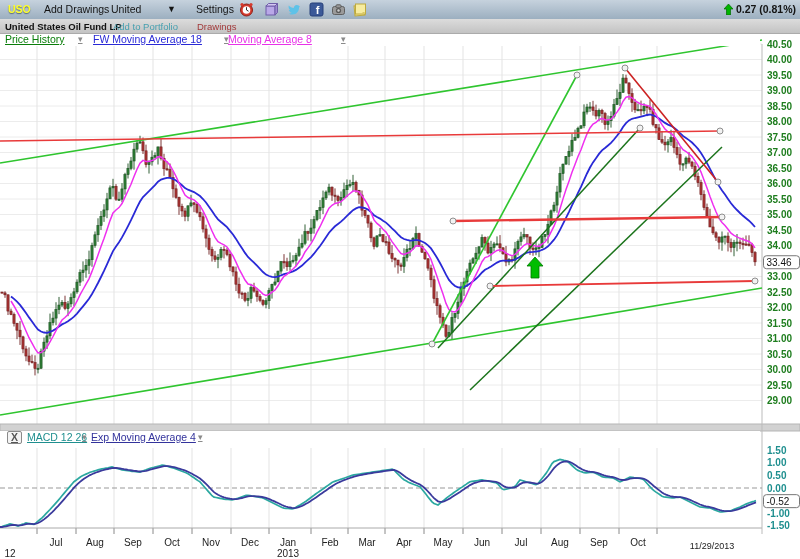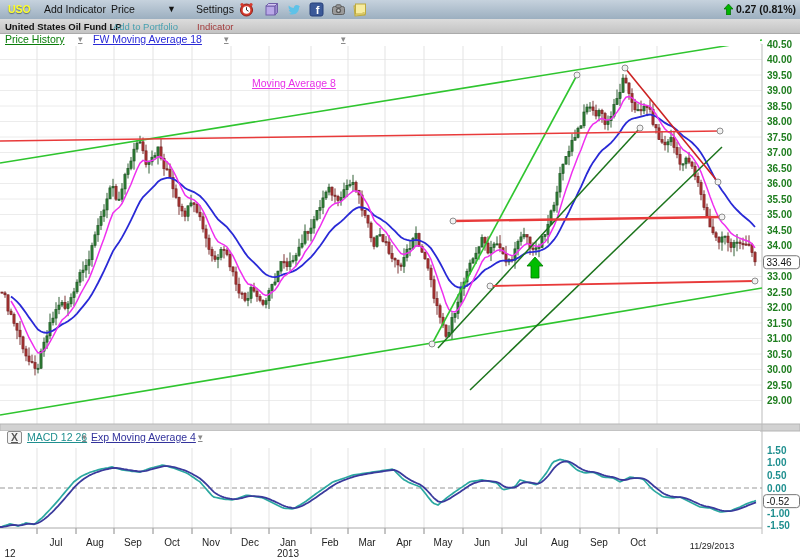--- a/index.html
+++ b/index.html
@@ -20,21 +20,21 @@
   .titlebar span{position:absolute;top:2px;font-size:9.5px;white-space:nowrap;}
   .t-name{left:5px;color:#111;font-weight:bold;}
   .t-port{left:113px;color:#46a0b0;}
   .t-draw{left:197px;color:#a23a3a;}
   
   .legend-row{position:absolute;left:0;top:33px;width:760px;height:13px;z-index:4;background:#fff;}
   .legend-row span,.macd-header span{position:absolute;top:0;font-size:10.5px;white-space:nowrap;text-decoration:underline;}
   .caret{color:#8a8a8a;font-size:9px !important;top:1px !important;}
   .lg-ph{left:5px;color:#0a7d0a;}
   .lg-ma21{left:93px;color:#2929d6;}
-  .lg-ma8{left:252px;color:#e832e8;margin-top:44px;}
+  .lg-ma8{left:228px;color:#e832e8;}
   .macd-header{position:absolute;left:0;top:431px;width:760px;height:15px;z-index:4;background:#fff;}
   .mh-x{position:absolute;left:7px;top:0px;width:13px;height:11px;border:1px solid #8a8a8a;
         border-radius:2px;background:#f4f4f4;font-size:8.5px;font-weight:bold;color:#555;
         text-align:center;line-height:11px;}
   .mh-macd{left:27px;color:#1f8f8f;text-align:center;}
   .mh-exp{left:91px;color:#33339c;}
   #chart-svg{position:absolute;left:0;top:0;z-index:1;}
   svg text{font-family:"Liberation Sans",sans-serif;}
 </style>
 </head>
@@ -716,22 +716,22 @@
       <text x="599" y="546" font-size="10" fill="#222" text-anchor="middle">Sep</text>
       <text x="638" y="546" font-size="10" fill="#222" text-anchor="middle">Oct</text>
       <text x="10" y="557" font-size="10" fill="#222" text-anchor="middle">12</text>
       <text x="288" y="557" font-size="10" fill="#222" text-anchor="middle">2013</text>
       <text x="712" y="549" font-size="9" fill="#222" text-anchor="middle">11/29/2013</text>
     </g>
   </svg>
 
 <div class="toolbar">
   <span class="tb-symbol" style="left:8px">USO</span>
-  <span style="left:44px">Add Indicator</span>
-  <span style="left:111px">Price</span>
+  <span style="left:44px">Add Drawings</span>
+  <span style="left:111px">United</span>
   <span class="tb-caret" style="left:167px">▼</span>
   <span style="left:196px">Settings</span>
 
   <svg class="tb-icon" style="left:239px" viewBox="0 0 15 15">
     <circle cx="7.5" cy="8" r="6" fill="#d63b2f" stroke="#8e1f16"></circle>
     <circle cx="7.5" cy="8" r="3.8" fill="#fff"></circle>
     <path d="M7.5 5.2v2.8l2 1.2" stroke="#333" stroke-width="1" fill="none"></path>
     <circle cx="3" cy="2.6" r="1.6" fill="#d63b2f"></circle>
       <circle cx="12" cy="2.6" r="1.6" fill="#d63b2f"></circle>
   </svg>
@@ -763,21 +763,21 @@
     <svg width="9" height="11" viewBox="0 0 9 11">
       <path d="M4.5 0L9 5H6.5v6h-4V5H0z" fill="#00b400" stroke="#006a00" stroke-width="0.7"></path>
     </svg>
     <span style="position:static">0.27 (0.81%)</span>
   </span>
 </div>
 
 <div class="titlebar">
   <span class="t-name">United States Oil Fund LP</span>
   <span class="t-port">Add to Portfolio</span>
-  <span class="t-draw">Indicator</span>
+  <span class="t-draw">Drawings</span>
 </div>
 
 <div class="legend-row">
   <span class="lg-ph">Price History</span>
   <span class="caret" style="left:78px">▾</span>
   <span class="lg-ma21">FW Moving Average 18</span>
   <span class="caret" style="left:224px">▾</span>
   <span class="lg-ma8">Moving Average 8</span>
   <span class="caret" style="left:341px">▾</span>
 </div>

